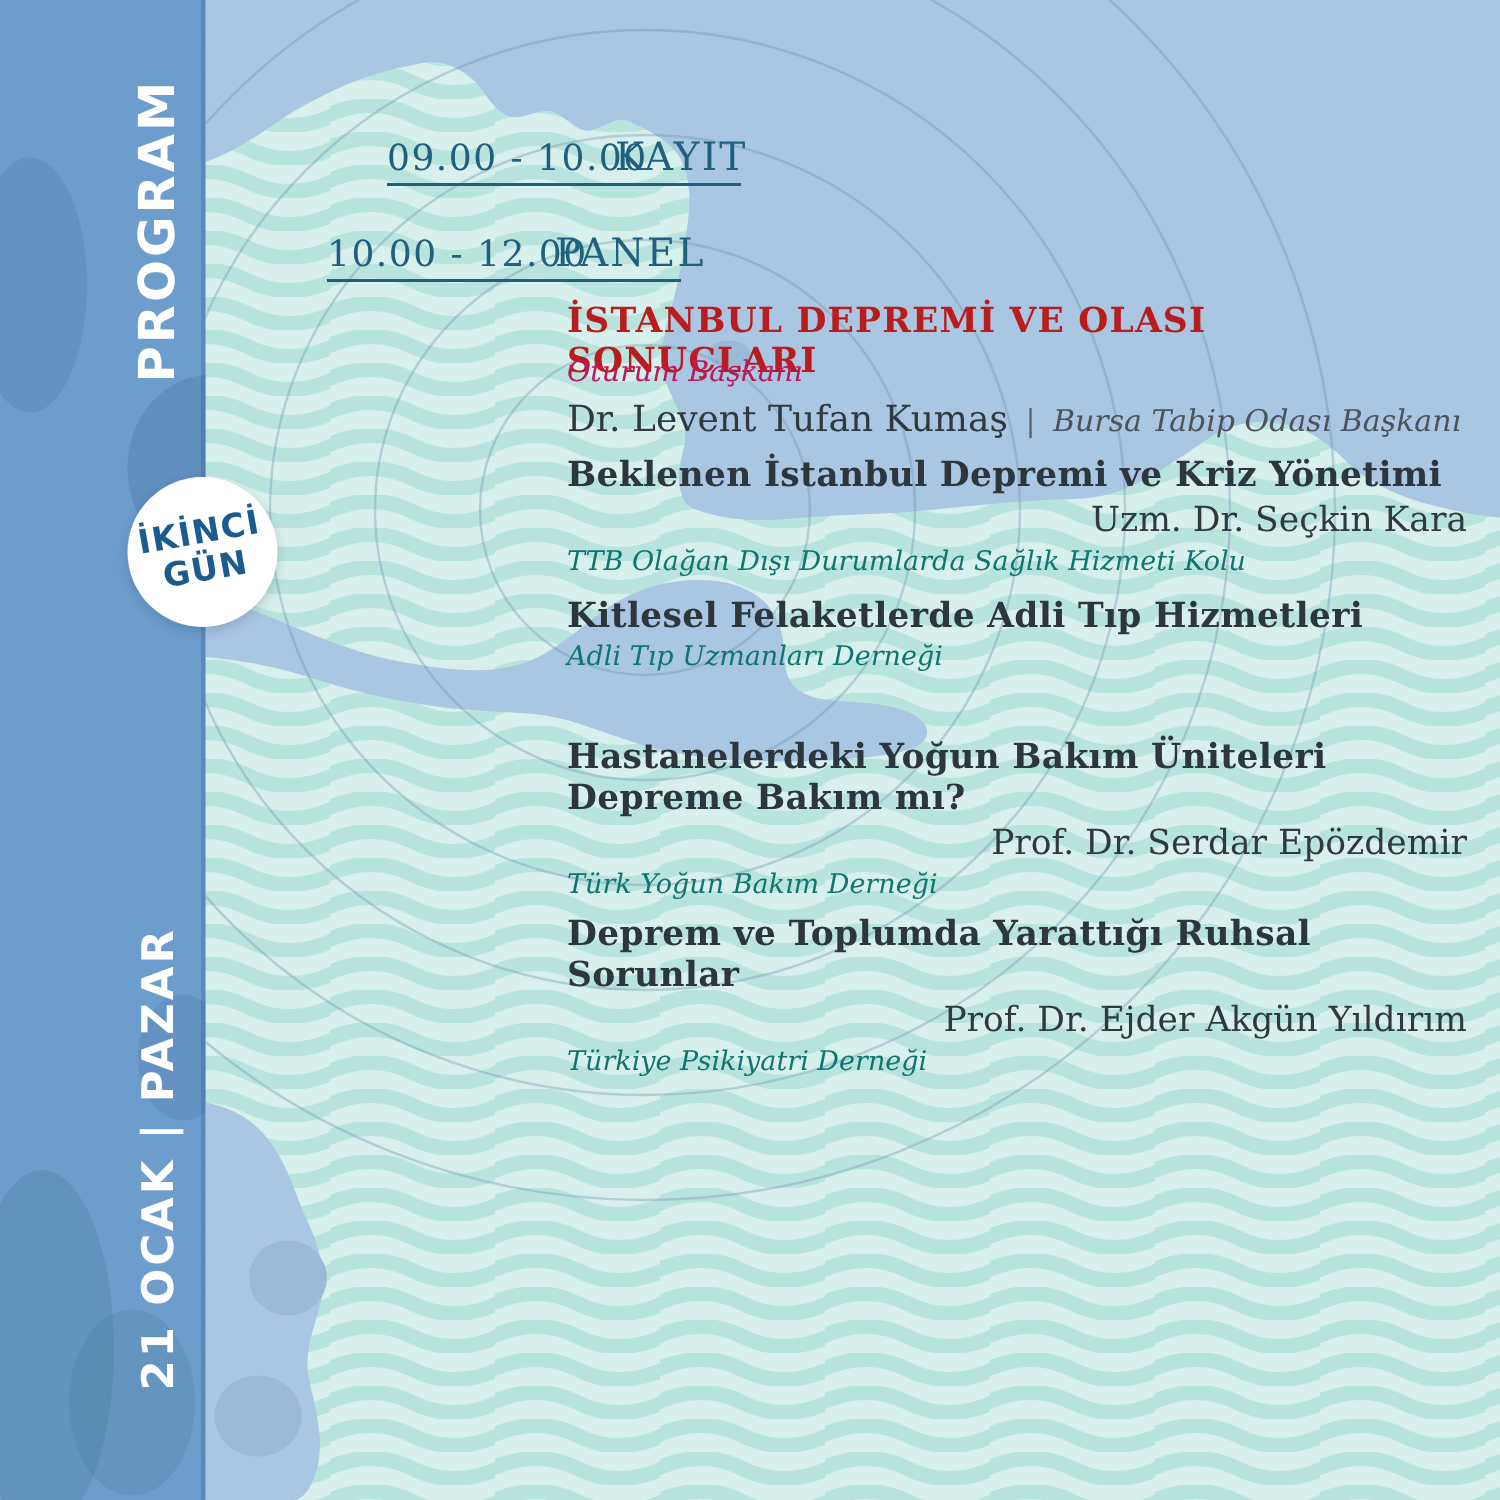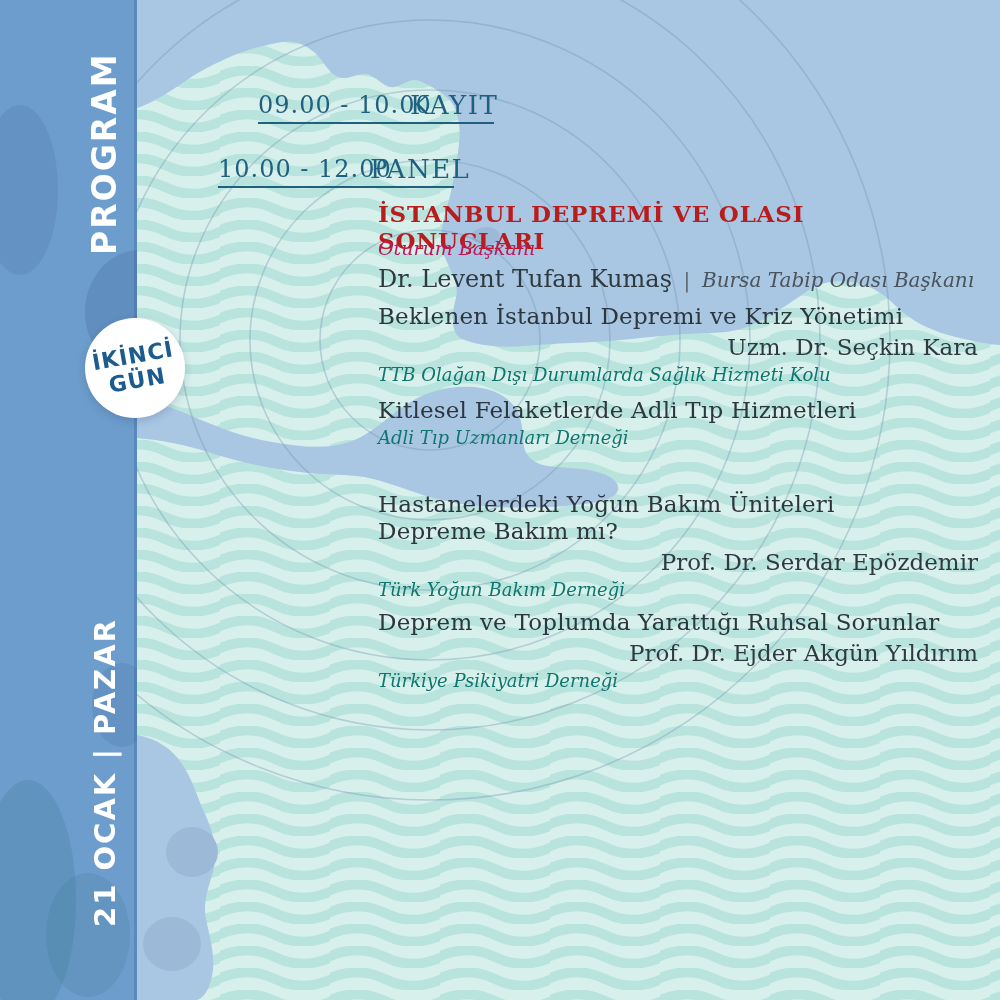--- a/index.html
+++ b/index.html
@@ -65,21 +65,21 @@
   }
   .italic{font-style:italic;color:#be185d;}
   #moderator-heading{top:237px;font-size:19px;line-height:22px;}
   #moderator-line{top:261px;font-size:24px;line-height:36px;color:#2e3a40;white-space:nowrap;}
   #moderator-line .sep{font-style:italic;color:#5a646c;font-size:20px;padding:0 4px;}
   #moderator-line .role{font-style:italic;color:#4a545c;font-size:20px;}
 
   .talk{position:absolute;left:378px;width:600px;}
   #talk-0{top:303px;} #talk-1{top:397px;} #talk-2{top:491px;} #talk-3{top:609px;}
   .talk-title{
-    font-weight:normal;font-size:23px;line-height:27px;color:#2c363d;
+    font-weight:bold;font-size:23px;line-height:27px;color:#2c363d;
     white-space:pre-line;letter-spacing:0.2px;
   }
   .talk-speaker{font-size:23px;line-height:28px;color:#2e3a40;margin-top:3px;text-align:right;}
   .talk-org{font-style:italic;font-size:18px;line-height:21px;color:#0f766e;margin-top:3px;}
 </style>
 </head>
 <body>
 
 <div id="canvas">
 

